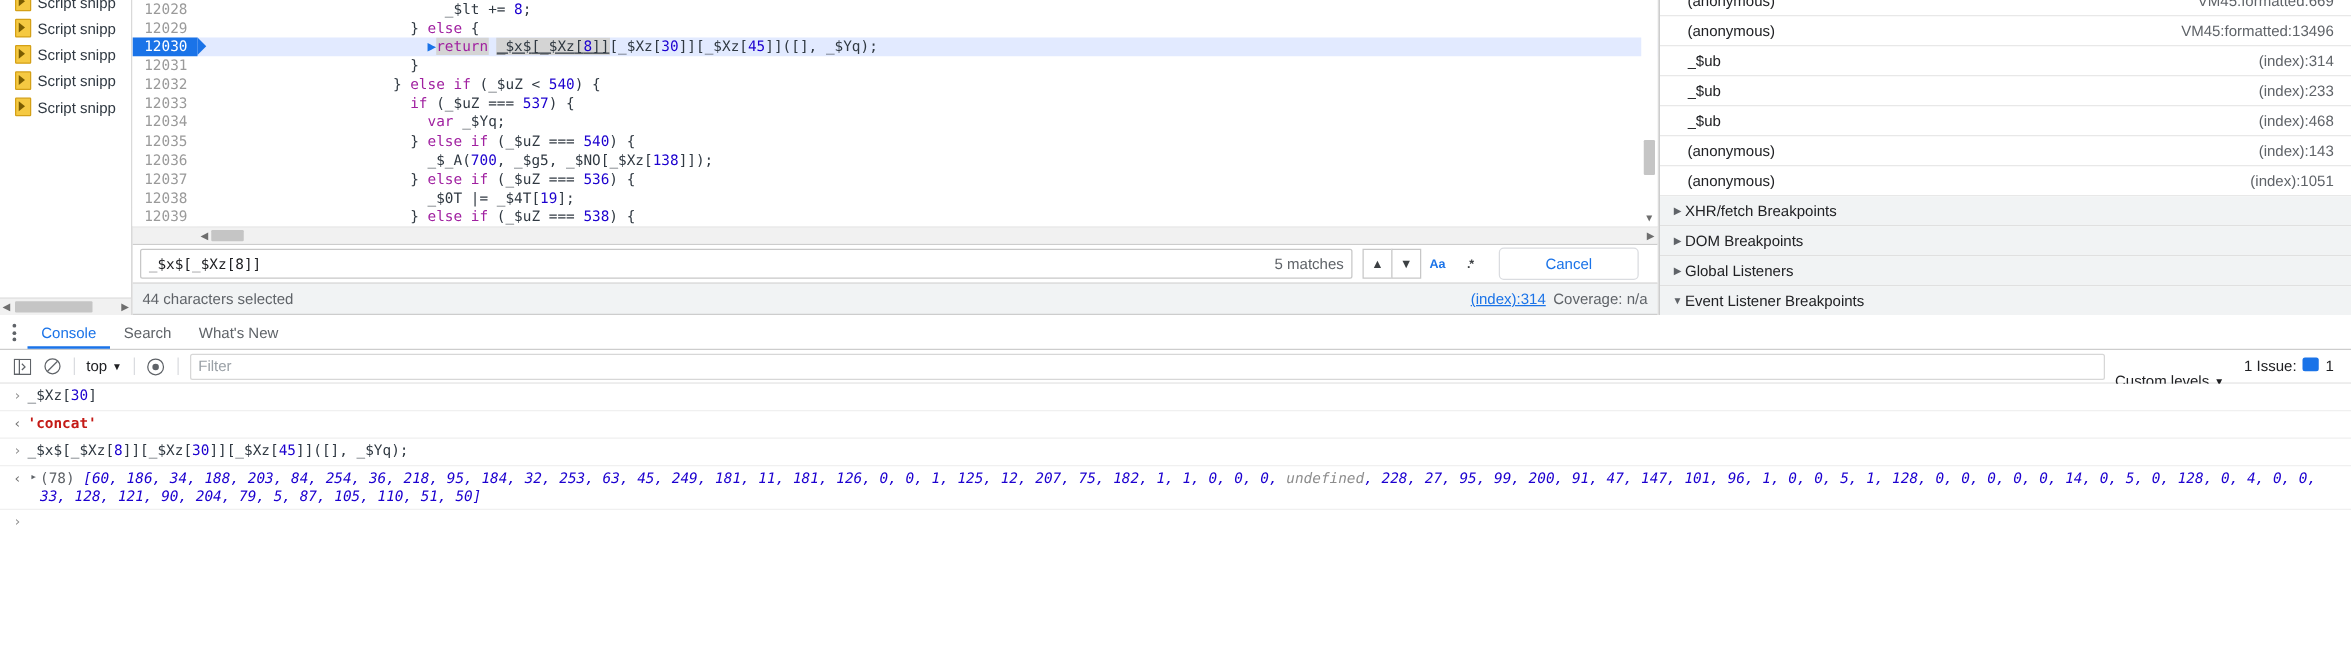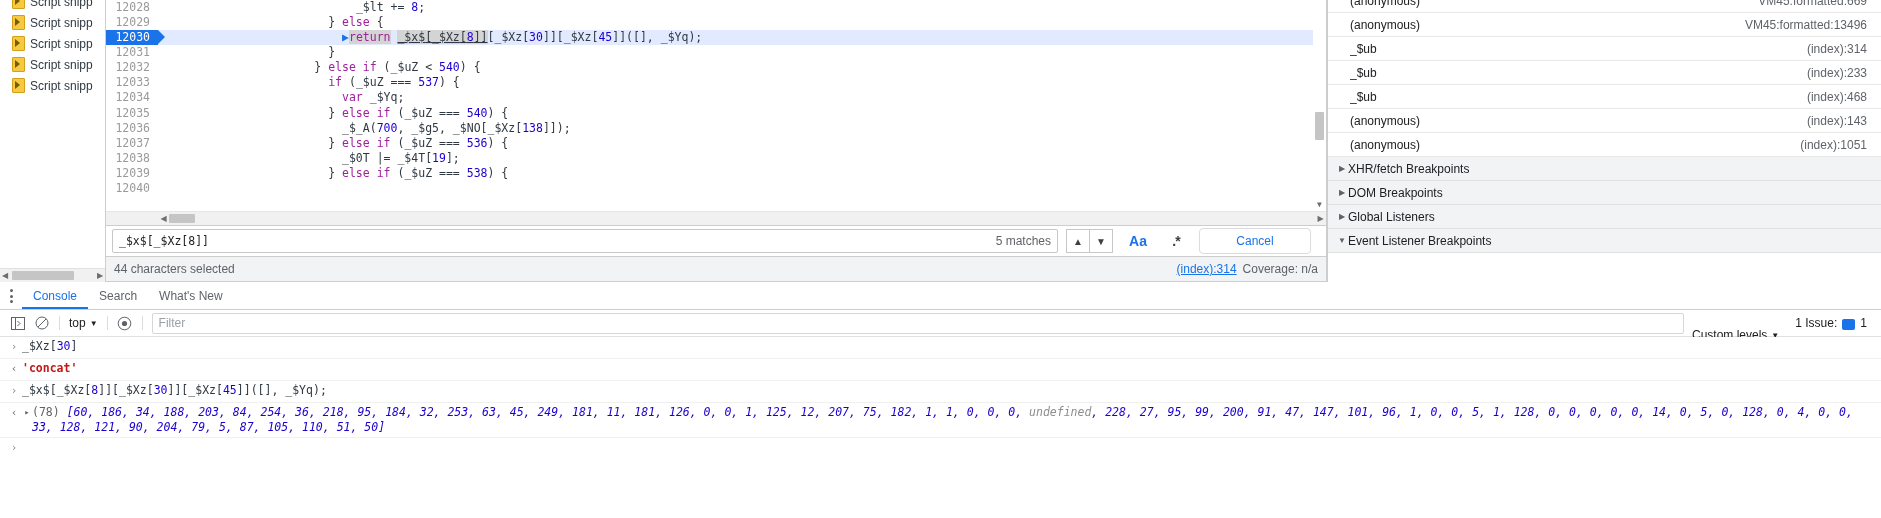--- a/index.html
+++ b/index.html
@@ -6,21 +6,21 @@
   body{
     width:1881px;height:518px;overflow:hidden;
     background:#ffffff;
     font-family:"Liberation Sans",sans-serif;
     font-size:12px;color:#333;
     -webkit-font-smoothing:antialiased;
   }
   .app{position:relative;width:1881px;height:518px;display:flex;flex-direction:column;}
 
   
-  .sources-row{display:flex;height:282px;width:1881px;justify-content:space-between;}
+  .sources-row{display:flex;height:252px;width:1881px;justify-content:space-between;}
 
   
   .navigator{
     width:105px;min-width:105px;background:#fff;
     border-right:1px solid #cdcdcd;
     position:relative;overflow:hidden;
   }
   .nav-list{padding-top:0;}
   .nav-item{
     display:flex;align-items:center;height:21px;padding-left:12px;
@@ -107,21 +107,21 @@
   }
   .find-input .val{flex:1;overflow:hidden;white-space:nowrap;}
   .find-matches{color:#5f6368;font-size:12px;font-family:"Liberation Sans",sans-serif;padding-left:8px;}
   .find-btn{
     width:22px;height:22px;display:flex;align-items:center;justify-content:center;
     border:1px solid #c7c7c7;background:#fff;color:#3c4043;font-size:10px;margin-left:-1px;
   }
   .find-btn.first{margin-left:8px;}
   .find-toggle{
     width:26px;height:22px;display:flex;align-items:center;justify-content:center;
-    font-weight:bold;font-size:14px;margin-left:12px;color:#1a73e8;
+    font-weight:bold;font-size:10px;margin-left:0;color:#1a73e8;
   }
   .find-toggle.regex{color:#3c4043;font-weight:bold;letter-spacing:-1px;}
   .cancel-btn{
     margin-left:10px;margin-right:9px;height:24px;min-width:110px;
     border:1px solid #dadce0;border-radius:4px;background:#fff;color:#1a73e8;
     display:flex;align-items:center;justify-content:center;font-size:12px;
   }
 
   
   .statusbar{
@@ -180,21 +180,21 @@
   .filter-input{
     flex:1;height:19px;margin-left:4px;border:1px solid #d7d7d7;border-radius:2px;
     background:#fff;display:flex;align-items:center;padding:0 6px;
     font-size:12px;color:#9aa0a6;min-width:0;
   }
   .lvl-sel{
     display:flex;align-items:center;gap:4px;font-size:12px;color:#202124;
     padding:0 8px;white-space:nowrap;margin-top:24px;
   }
   .issues{
-    display:flex;align-items:flex-end;gap:5px;font-size:12px;color:#202124;
+    display:flex;align-items:flex-start;gap:5px;font-size:12px;color:#202124;
     padding:0 8px;white-space:nowrap;
   }
   .issue-icon{
     width:13px;height:11px;background:#1a73e8;border-radius:2px;display:inline-block;position:relative;
   }
 
   .console-body{
     flex:1;overflow:hidden;background:#fff;
     font-family:"DejaVu Sans Mono","Liberation Mono",monospace;font-size:11.5px;
   }

